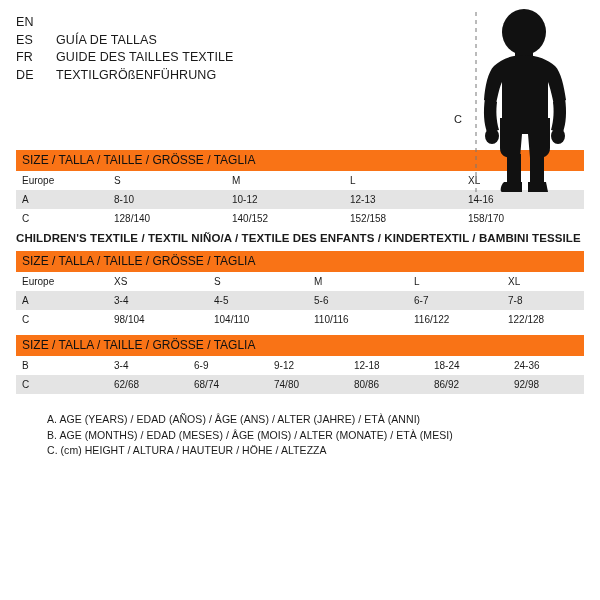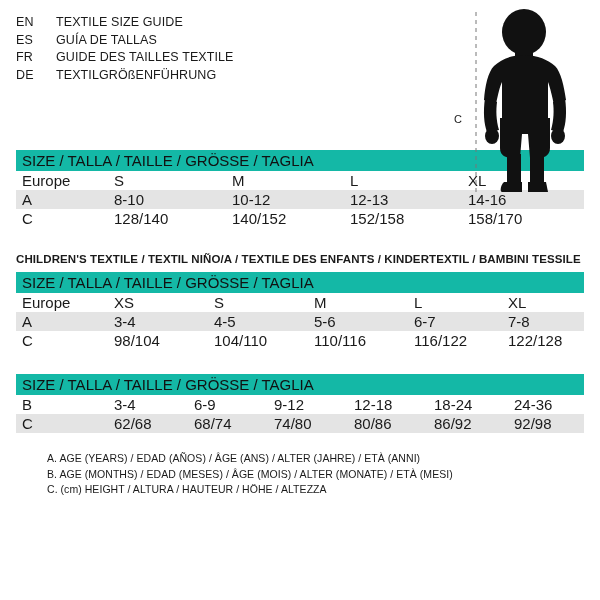--- a/index.html
+++ b/index.html
@@ -56,48 +56,48 @@
   }
   .c-label {
     position: absolute;
     left: 2px;
     top: 105px;
     font-size: 11px;
   }
 
   
   .section {
-    margin-top: 24px;
+    margin-top: 3px;
   }
   .section-title {
     font-size: 11.5px;
     font-weight: bold;
     letter-spacing: 0.1px;
     margin-bottom: 6px;
     line-height: 14px;
   }
   .section-title .sub {
     display: block;
   }
 
   table.size-table {
     border-collapse: collapse;
     width: 568px;
     table-layout: fixed;
   }
   table.size-table td {
-    font-size: 15px;
+    font-size: 10px;
     padding: 3px 0 3px 6px;
     line-height: 13px;
     vertical-align: middle;
   }
   tr.head-row td {
-    background: #14b8a6;
+    background: #f97316;
     color: #111;
-    font-size: 15px;
+    font-size: 12px;
     padding: 4px 0 4px 6px;
   }
   tr.shaded td {
     background: #e4e4e4;
   }
   tr.plain td {
     background: #ffffff;
   }
 
   
@@ -112,21 +112,20 @@
   }
 </style>
 </head>
 <body>
 
 <div class="page">
 
   <div class="lang-block">
     <div class="lang-row">
       <span class="lang-code">EN</span>
-      <span class="lang-title">TEXTILE SIZE GUIDE</span>
     </div>
     <div class="lang-row">
       <span class="lang-code">ES</span>
       <span class="lang-title">GUÍA DE TALLAS</span>
     </div>
     <div class="lang-row">
       <span class="lang-code">FR</span>
       <span class="lang-title">GUIDE DES TAILLES TEXTILE</span>
     </div>
     <div class="lang-row">

